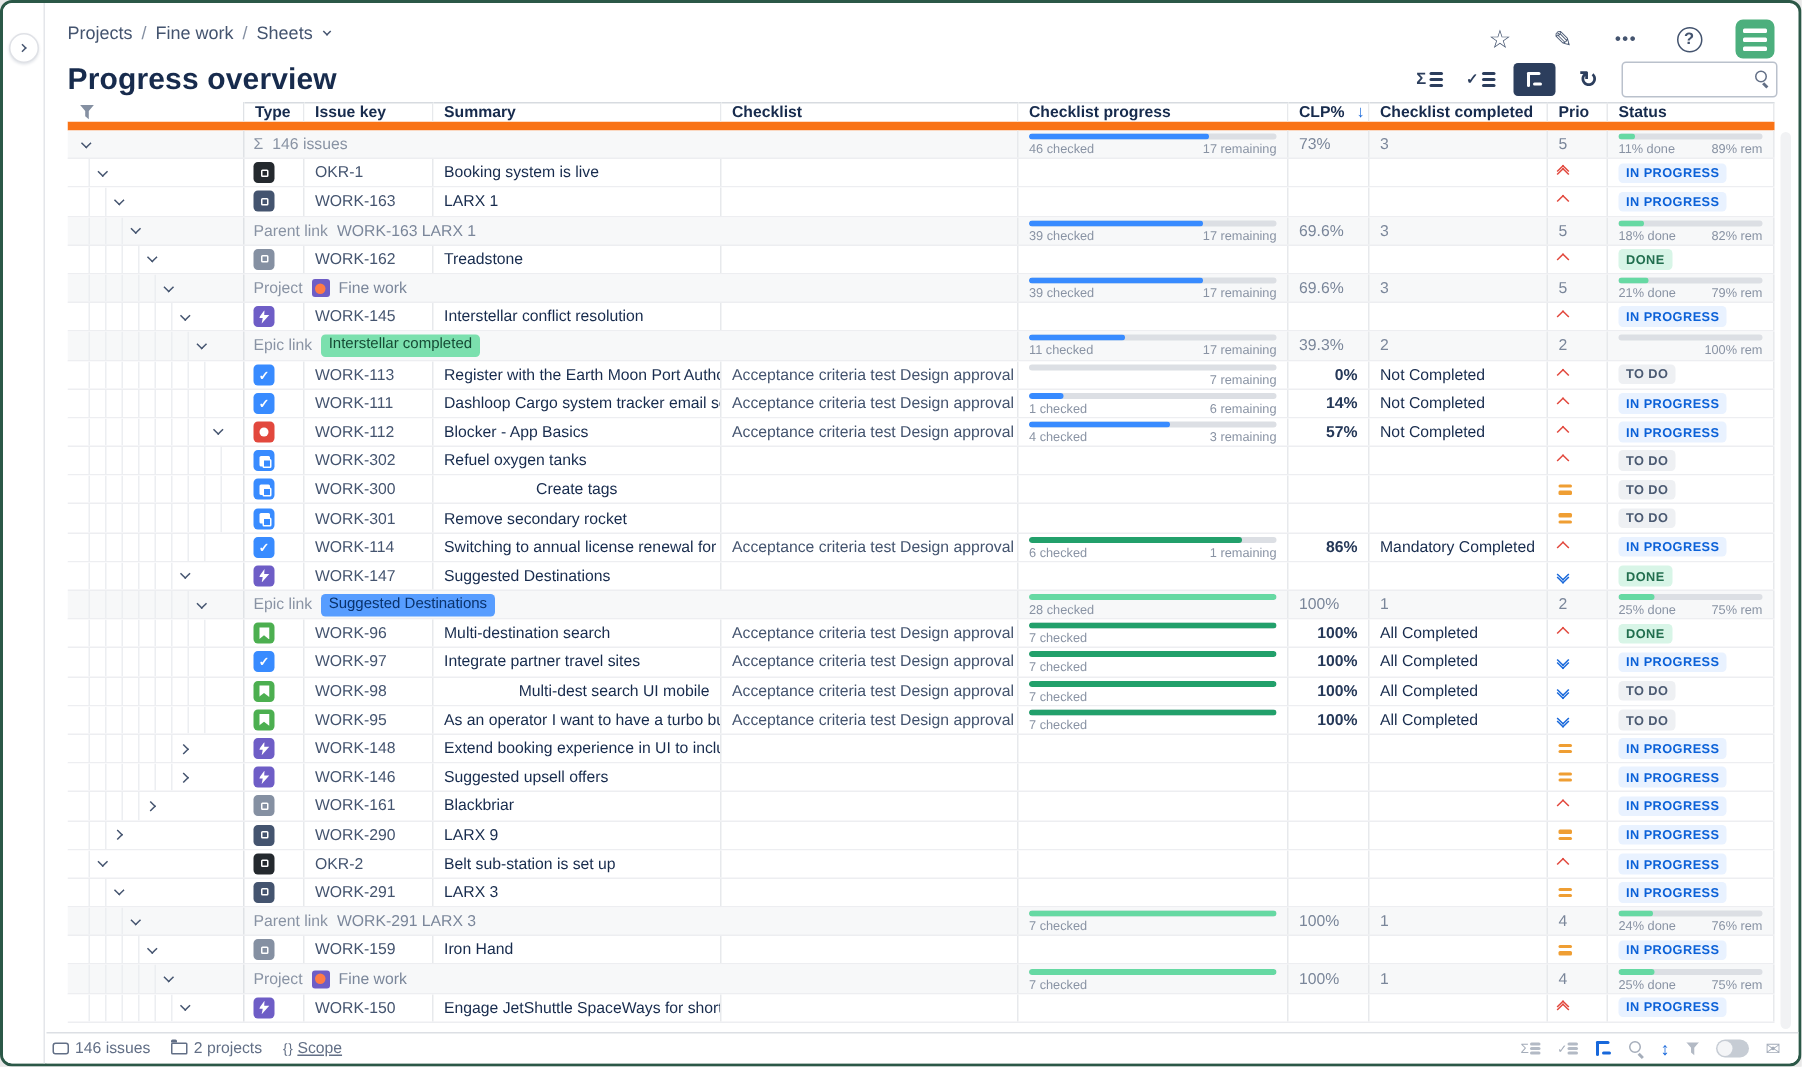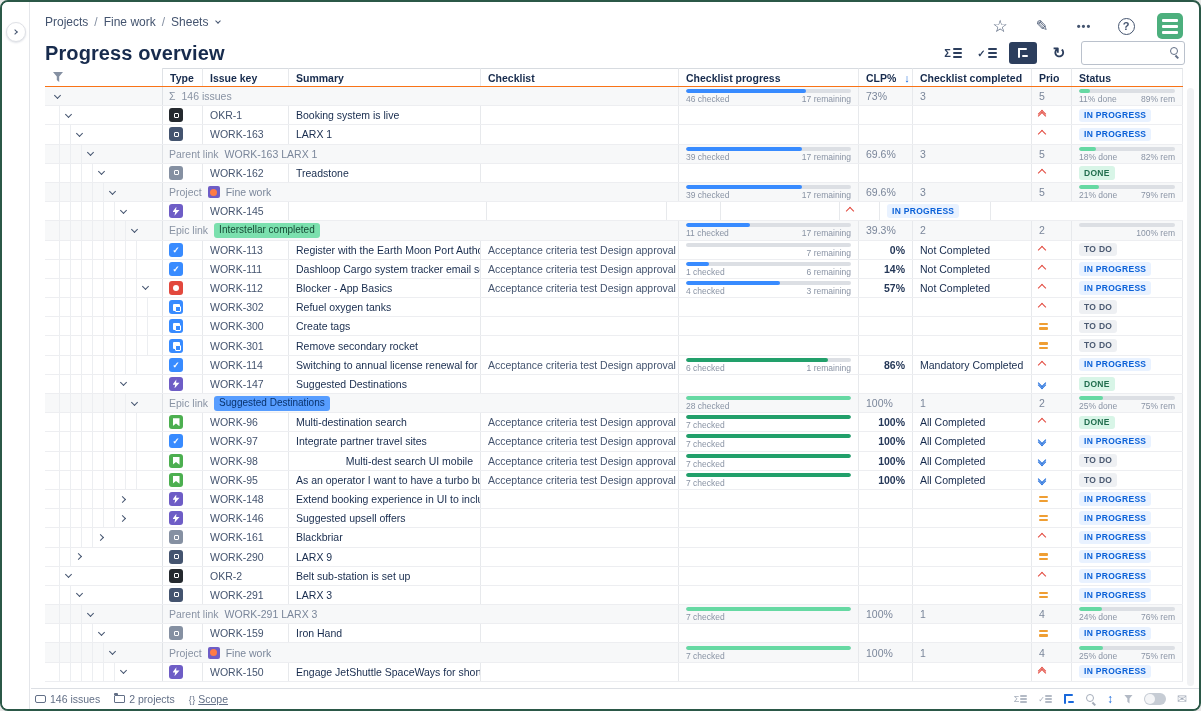--- a/index.html
+++ b/index.html
@@ -49,21 +49,21 @@
   .treeico.blue i{background:#1868db;}
   .refresh-ic::before{content:"↻";font-size:15px;font-weight:bold;color:#2c3e5d;}
   .searchbox{position:relative;width:104px;height:24px;border:1px solid #bac1cc;border-radius:3px;background:#fff;}
   .searchbox input{border:0;outline:0;width:80px;height:100%;padding:0 0 0 6px;font-size:11px;font-family:inherit;background:transparent;}
   .mag{position:absolute;right:5px;top:5px;width:9px;height:9px;}
   .mag::before{content:"";position:absolute;left:0;top:0;width:6px;height:6px;border:1.5px solid #626f86;border-radius:50%;}
   .mag::after{content:"";position:absolute;right:0;bottom:-1px;width:4px;height:1.5px;background:#626f86;transform:rotate(45deg);}
   
   .gridwrap{position:relative;flex:1;margin-left:14px;overflow:hidden;}
   .ghead,.grow{display:flex;align-items:stretch;width:1138px;}
-  .ghead{height:19px;border-bottom:1px solid #f97316;}
+  .ghead{height:19px;border-bottom:6px solid #f97316;}
   .ghead .cell{border-top:1px solid #d7dbe0;font-weight:700;font-size:10.5px;display:flex;align-items:center;padding:0 7px;color:#172b4d;background:#fff;white-space:nowrap;overflow:hidden;}
   .ghead .cell.gutter{border-top:none;border-left:none;}
   .grow{height:19.2px;border-bottom:1px solid #edeef1;background:#fff;font-size:10.5px;}
   .grow.group{background:#f7f8f9;}
   .cell{border-right:1px solid #e7e9ec;height:100%;display:flex;align-items:center;overflow:hidden;white-space:nowrap;flex:none;}
   .cell.gutter{border-right:1px solid #dfe2e6;padding-left:4px;}
   .ind{display:inline-block;width:11px;height:100%;border-right:1px solid #eceef1;flex:none;}
   .gchev{width:14px;height:14px;display:flex;align-items:center;justify-content:center;cursor:pointer;flex:none;margin-left:1px;}
   .c-type{padding:0 6px;justify-content:flex-start;}
   .c-key{padding:0 7px;color:#44546f;}
@@ -485,20 +485,23 @@
               </span>
             </div>
             <div class="cell c-type" style="width: 40px;">
               <span class="ticon t-epic">
                 <span class="bolt"></span>
               </span>
             </div>
             <div class="cell c-key" style="width: 86px;">
               <span>WORK-145</span>
             </div>
+            <div class="cell c-sum" style="width: 192px;">
+              <span>Interstellar conflict resolution</span>
+            </div>
             <div class="cell c-check" style="width: 198px;"></div>
             <div class="cell c-prog" style="width: 180px;"></div>
             <div class="cell c-clp clp-issue" style="width: 54px;"></div>
             <div class="cell c-comp" style="width: 119px;"></div>
             <div class="cell c-prio" style="width: 40px;">
               <span class="pwrap">
                 <span class="pc up"></span>
               </span>
             </div>
             <div class="cell " style="width: 111px;">
@@ -745,21 +748,21 @@
               <span class="ind"></span>
             </div>
             <div class="cell c-type" style="width: 40px;">
               <span class="ticon t-subtask">
                 <i></i>
               </span>
             </div>
             <div class="cell c-key" style="width: 86px;">
               <span>WORK-300</span>
             </div>
-            <div class="cell c-sum" style="width: 192px;">
+            <div class="cell c-sum" style="width: 192px; justify-content: center;">
               <span>Create tags</span>
             </div>
             <div class="cell c-check" style="width: 198px;"></div>
             <div class="cell c-prog" style="width: 180px;"></div>
             <div class="cell c-clp clp-issue" style="width: 54px;"></div>
             <div class="cell c-comp" style="width: 119px;"></div>
             <div class="cell c-prio" style="width: 40px;">
               <span class="p-med">
                 <i></i>
                 <i></i>

